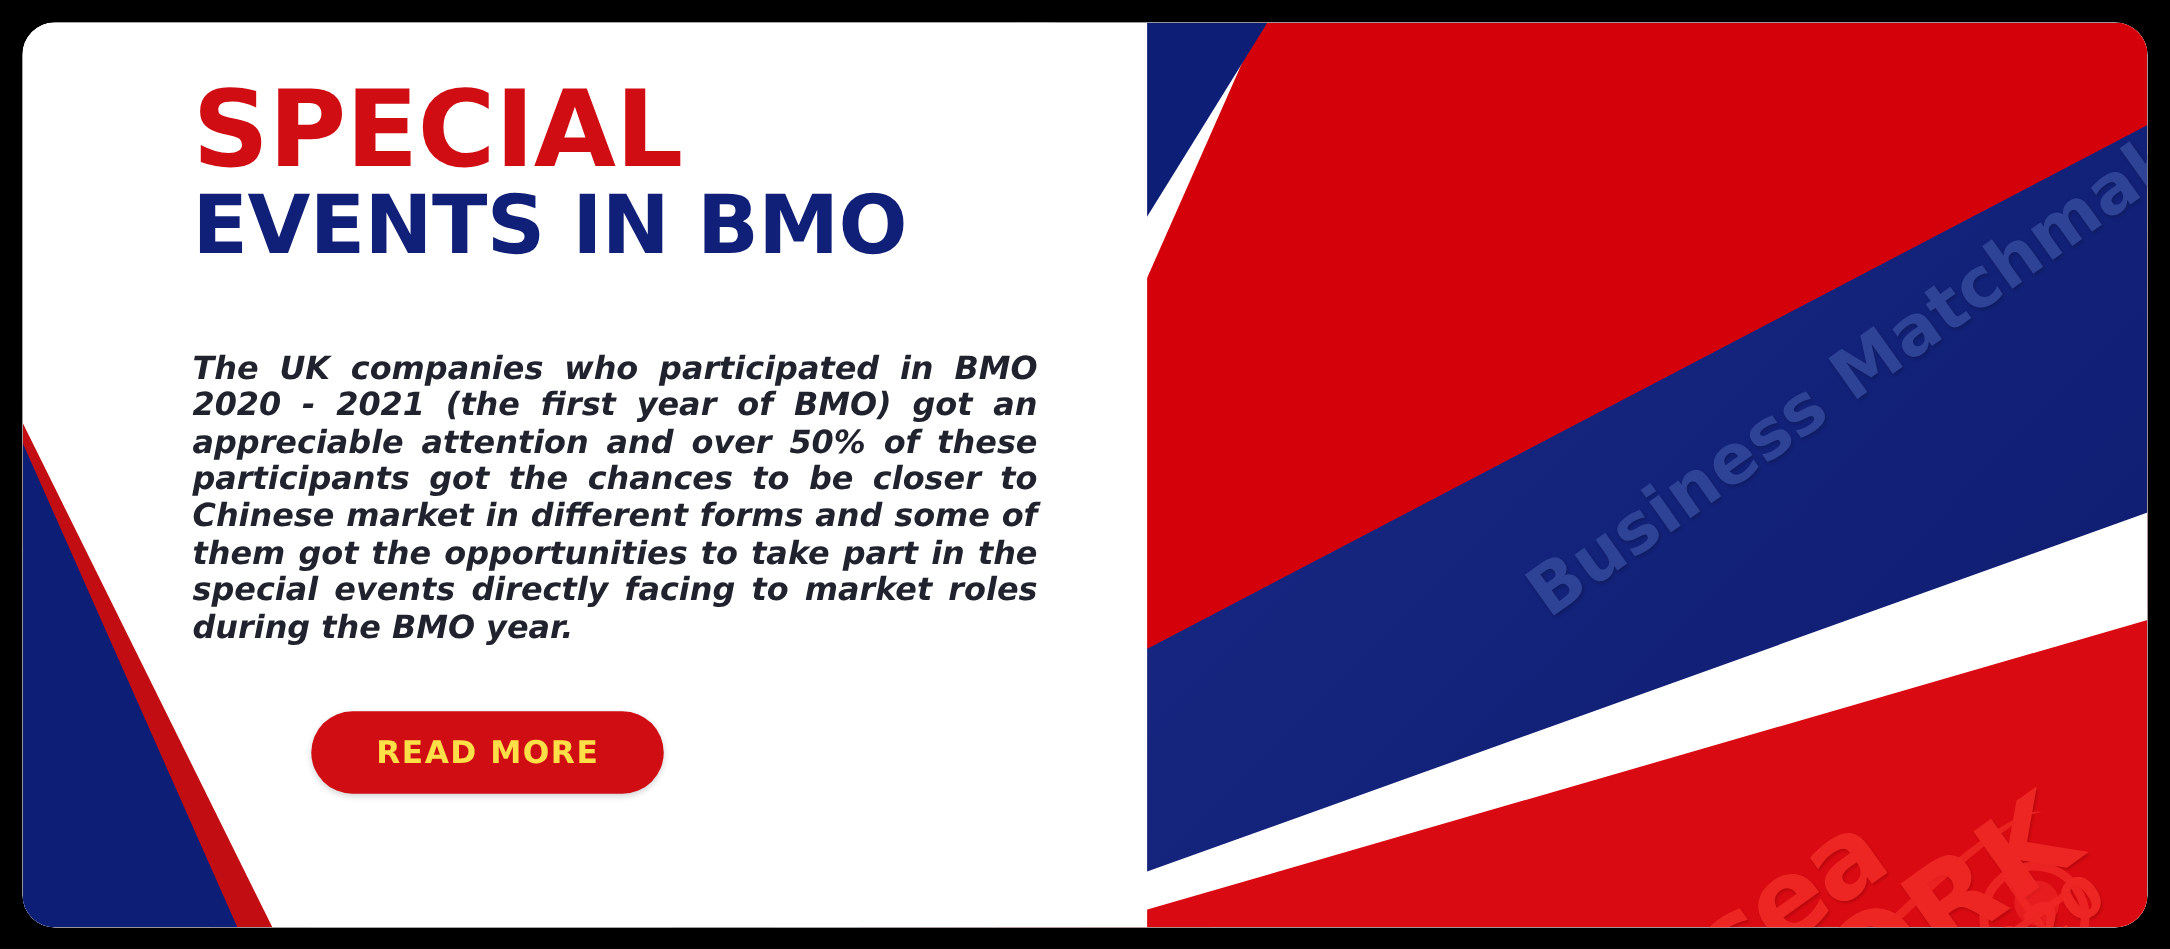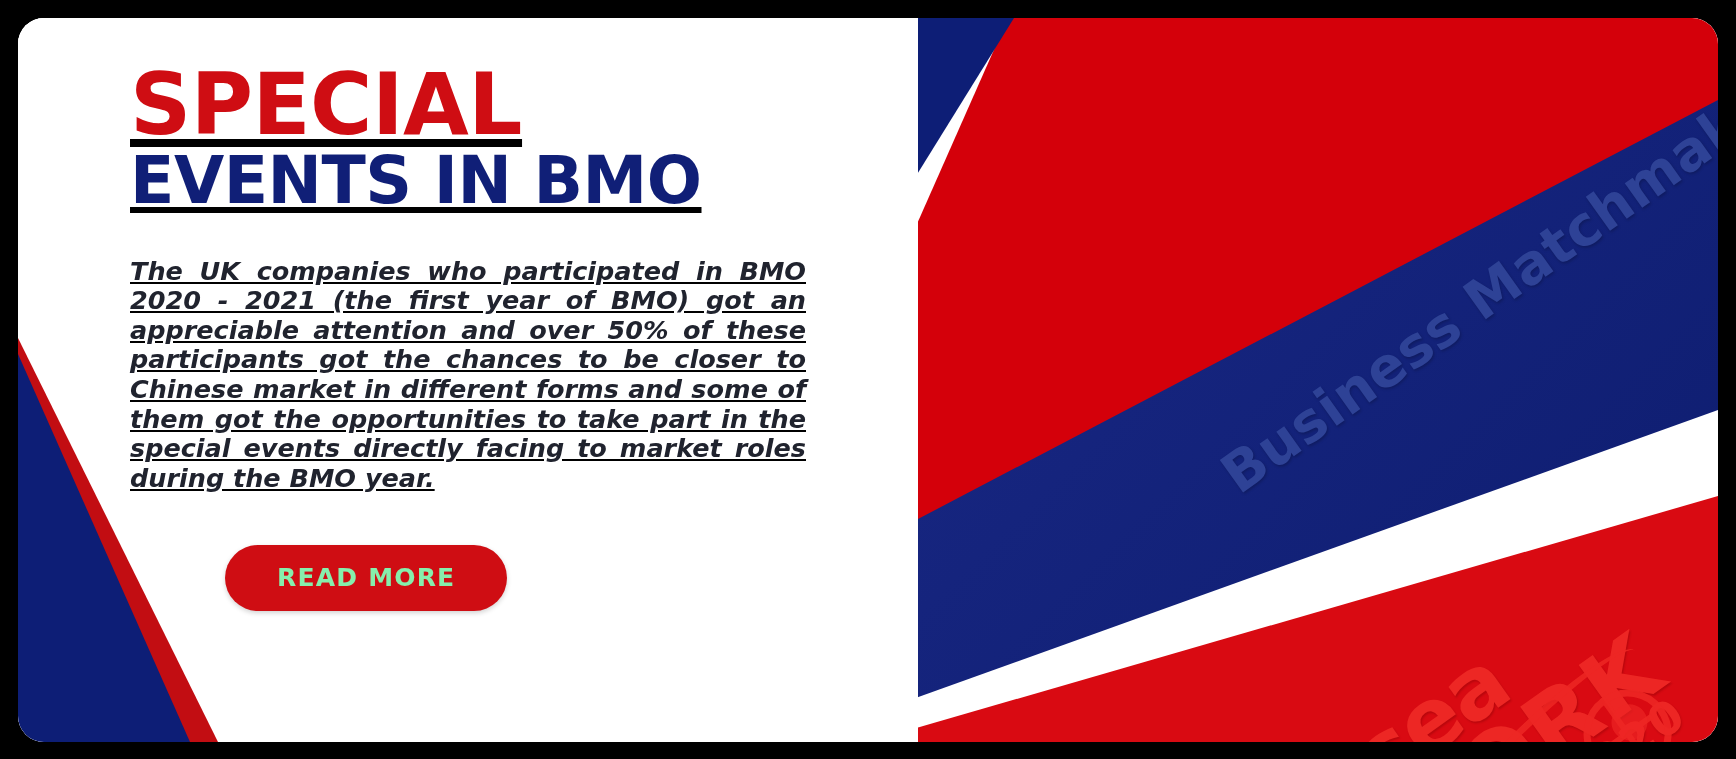--- a/index.html
+++ b/index.html
@@ -215,24 +215,23 @@
     width: 36px;
     height: 36px;
     border-radius: 50%;
     background: #ef2a26;
     opacity: 0.65;
   }
 
   
   .content {
     position: absolute;
-    left: 112px;
+    left: 136px;
     top: 46px;
     width: 760px;
-    text-decoration: underline;
   }
 
   .headline-block { margin: 0; }
 
   .headline-top {
     display: block;
     font-family: "DejaVu Sans", sans-serif;
     font-weight: 700;
     font-size: 85px;
     line-height: 0.96;
@@ -246,21 +245,21 @@
     font-family: "DejaVu Sans", sans-serif;
     font-weight: 700;
     font-size: 65px;
     line-height: 1.0;
     letter-spacing: -0.5px;
     color: #101f77;
     margin: 0;
   }
 
   .body-copy {
-    margin: 44px 0 0 0;
+    margin: 68px 0 0 0;
     width: 676px;
     font-family: "DejaVu Sans", sans-serif;
     font-style: italic;
     font-weight: 700;
     font-size: 25.5px;
     line-height: 29.6px;
     color: #20232e;
     text-align: justify;
     -webkit-hyphens: none;
     hyphens: none;
@@ -269,21 +268,21 @@
   .cta-row {
     margin-top: 52px;
     padding-left: 95px;
   }
 
   .read-more-btn {
     display: inline-block;
     border: 0;
     cursor: pointer;
     background: #cf0d13;
-    color: #86efac;
+    color: #fde047;
     font-family: "DejaVu Sans", sans-serif;
     font-weight: 700;
     font-size: 25px;
     letter-spacing: 1.2px;
     padding: 18px 52px 19px 52px;
     border-radius: 40px;
     box-shadow: 0 2px 5px rgba(0,0,0,0.18);
   }
 </style>
 </head>

